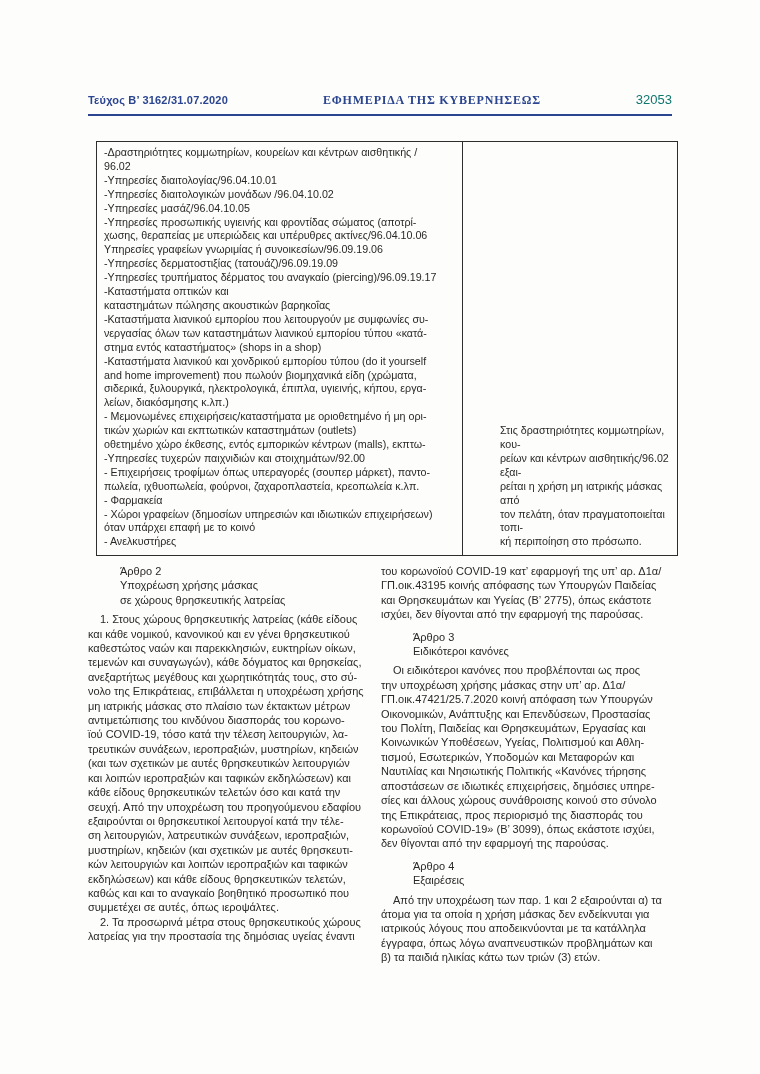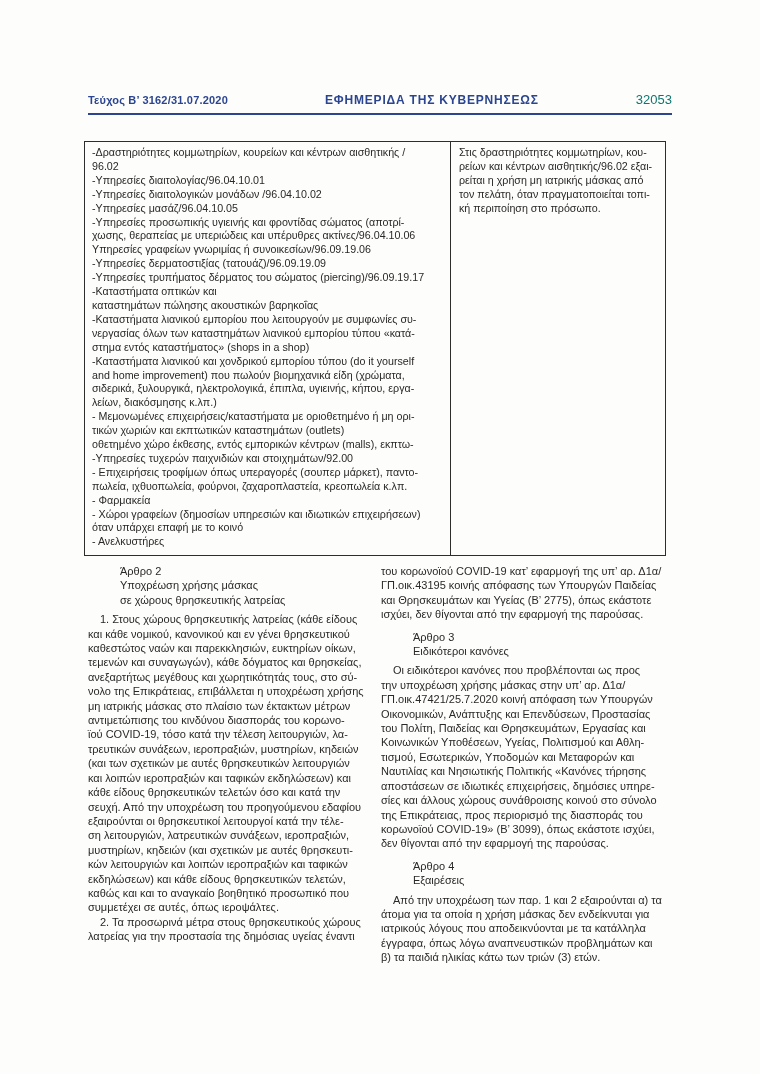--- a/index.html
+++ b/index.html
@@ -13,35 +13,35 @@
   }
   
   .hdr{
     position:absolute;left:88px;top:92px;width:584px;
     display:flex;align-items:baseline;justify-content:space-between;
     border-bottom:2px solid #2b4590;
     padding-bottom:6px;
   }
   .hdr .issue{font-size:11px;font-weight:bold;color:#2b4590;letter-spacing:.2px;}
   .hdr .gtitle{
-    font-family:Liberation Sans, sans-serif;font-weight:bold;
+    font-family:Liberation Serif, serif;font-weight:bold;
     font-size:12px;letter-spacing:.8px;color:#2b4590;
   }
   .hdr .pagenum{font-size:13px;color:#0f766e;}
   
   .xtable{
-    position:absolute;left:84px;top:141px;width:582px;
+    position:absolute;left:96px;top:141px;width:582px;
     border:1px solid #2d2d2d;
     display:flex;
     box-sizing:border-box;
-    font-size:10.7px;line-height:13.9px;
+    font-size:10.7px;line-height:13.9px;align-items:flex-end;
   }
   .xtable .cell{box-sizing:border-box;padding:4px 6px 6px 7px;}
   .xtable .cell.left{width:366px;border-right:1px solid #2d2d2d;}
-  .xtable .cell.right{flex:1;padding-left:8px;padding-right:8px;}
+  .xtable .cell.right{flex:1;padding-left:8px;padding-right:8px;margin-left:29px;}
   
   .cols{
     position:absolute;left:88px;top:564px;width:584px;
     display:flex;gap:7px;
     font-size:11px;line-height:14.4px;
   }
   .col{width:286px;}
   .heading{padding-left:32px;margin:0 0 5px 0;}
   .heading.spaced{margin-top:8px;}
   .par{margin:0;}
@@ -63,21 +63,21 @@
     <div class="cell left">
         <div class="ln">-Δραστηριότητες κομμωτηρίων, κουρείων και κέντρων αισθητικής /</div>
         <div class="ln">96.02</div>
         <div class="ln">-Υπηρεσίες διαιτολογίας/96.04.10.01</div>
         <div class="ln">-Υπηρεσίες διαιτολογικών μονάδων /96.04.10.02</div>
         <div class="ln">-Υπηρεσίες μασάζ/96.04.10.05</div>
         <div class="ln">-Υπηρεσίες προσωπικής υγιεινής και φροντίδας σώματος (αποτρί-</div>
         <div class="ln">χωσης, θεραπείας με υπεριώδεις και υπέρυθρες ακτίνες/96.04.10.06</div>
         <div class="ln">Υπηρεσίες γραφείων γνωριμίας ή συνοικεσίων/96.09.19.06</div>
         <div class="ln">-Υπηρεσίες δερματοστιξίας (τατουάζ)/96.09.19.09</div>
-        <div class="ln">-Υπηρεσίες τρυπήματος δέρματος του σώματος (piercing)/96.09.19.17</div>
+        <div class="ln">-Υπηρεσίες τρυπήματος δέρματος του αναγκαίο (piercing)/96.09.19.17</div>
         <div class="ln">-Καταστήματα οπτικών και</div>
         <div class="ln">καταστημάτων πώλησης ακουστικών βαρηκοΐας</div>
         <div class="ln">-Καταστήματα λιανικού εμπορίου που λειτουργούν με συμφωνίες συ-</div>
         <div class="ln">νεργασίας όλων των καταστημάτων λιανικού εμπορίου τύπου «κατά-</div>
         <div class="ln">στημα εντός καταστήματος» (shops in a shop)</div>
         <div class="ln">-Καταστήματα λιανικού και χονδρικού εμπορίου τύπου (do it yourself</div>
         <div class="ln">and home improvement) που πωλούν βιομηχανικά είδη (χρώματα,</div>
         <div class="ln">σιδερικά, ξυλουργικά, ηλεκτρολογικά, έπιπλα, υγιεινής, κήπου, εργα-</div>
         <div class="ln">λείων, διακόσμησης κ.λπ.)</div>
         <div class="ln">- Μεμονωμένες επιχειρήσεις/καταστήματα με οριοθετημένο ή μη ορι-</div>

